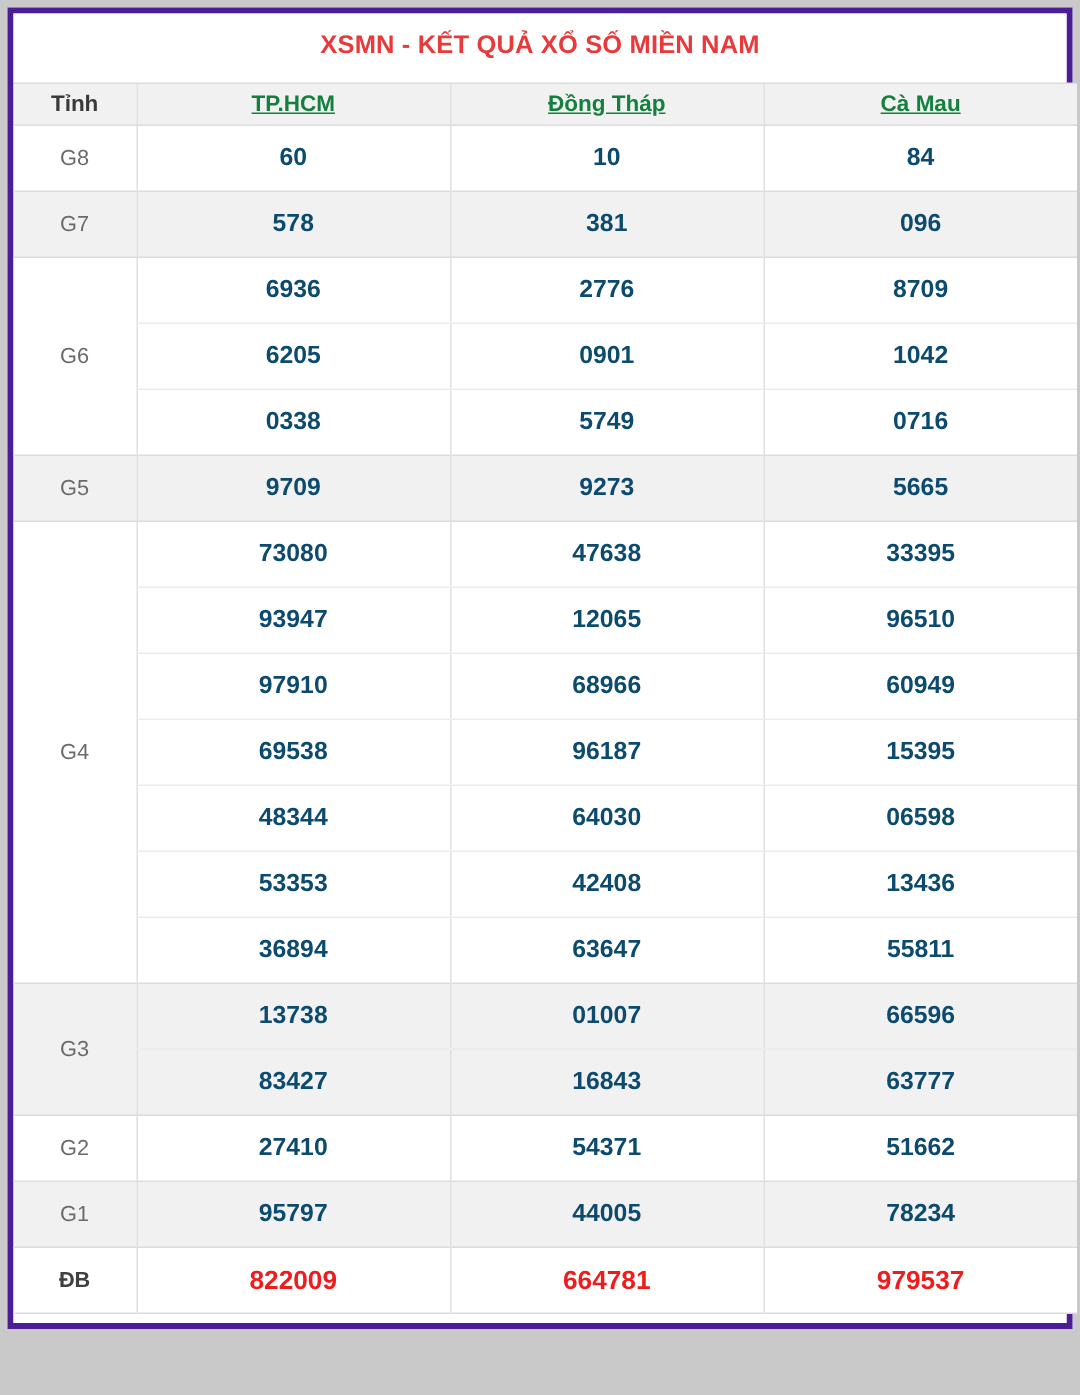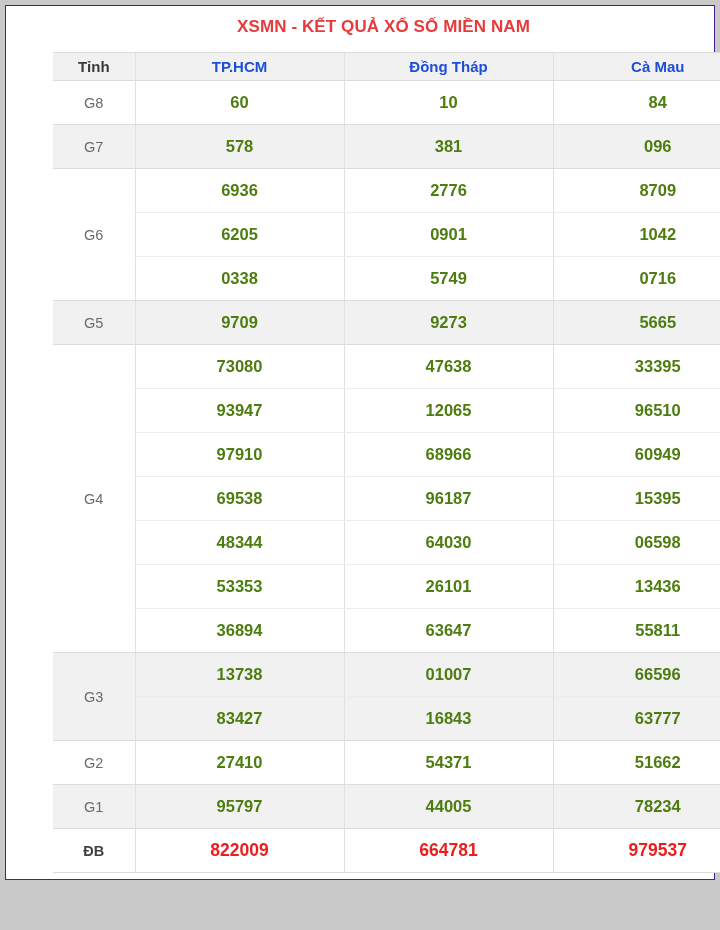--- a/index.html
+++ b/index.html
@@ -21,23 +21,22 @@
     background: #c9c9c9;
     box-sizing: border-box;
   }
 
   .card {
     position: absolute;
     left: 5px;
     top: 5px;
     width: 710px;
     background: #ffffff;
-    border: 1px solid #4c1d95;
+    border: 4px solid #4c1d95;
     box-sizing: border-box;
-    padding-left: 47px;
   }
 
   
   .head-block {
     background: #ffffff;
     padding: 8px 0 12px 0;
     text-align: center;
   }
   .main-title {
     color: #e8393b;
@@ -86,21 +85,22 @@
   
   tr.head-row td {
     background: #f1f1f1;
     border-top: 1px solid #dcdcdc;
     border-bottom: 1px solid #dcdcdc;
     height: 28px;
     font-size: 15px;
     font-weight: bold;
   }
   .prov-link {
-    color: #1d4ed8;
+    color: #15803d;
+    text-decoration: underline;
     cursor: pointer;
   }
   .tinh-label {
     color: #3a3a3a;
     font-size: 15px;
     font-weight: bold;
   }
 
   
   td.glabel {
@@ -111,21 +111,21 @@
   }
   td.glabel.db {
     color: #404040;
     font-weight: bold;
   }
 
   
   td.num {
     font-size: 16.5px;
     font-weight: bold;
-    color: #4d7c0f;
+    color: #0c4a6e;
     height: 44px;
   }
   td.num.db {
     color: #ee1c1c;
     font-size: 17.5px;
   }
 
   
   tr.band-gray td { background: #f1f1f1; }
   tr.band-white td { background: #ffffff; }
@@ -219,21 +219,21 @@
             <td class="num sep-l">96187</td>
             <td class="num sep-l">15395</td>
           </tr>
           <tr class="band-white inner">
             <td class="num sep-l">48344</td>
             <td class="num sep-l">64030</td>
             <td class="num sep-l">06598</td>
           </tr>
           <tr class="band-white inner">
             <td class="num sep-l">53353</td>
-            <td class="num sep-l">26101</td>
+            <td class="num sep-l">42408</td>
             <td class="num sep-l">13436</td>
           </tr>
           <tr class="band-white grp-end">
             <td class="num sep-l">36894</td>
             <td class="num sep-l">63647</td>
             <td class="num sep-l">55811</td>
           </tr>
           <tr class="band-gray inner">
             <td class="glabel" rowspan="2">G3</td>
             <td class="num sep-l">13738</td>

